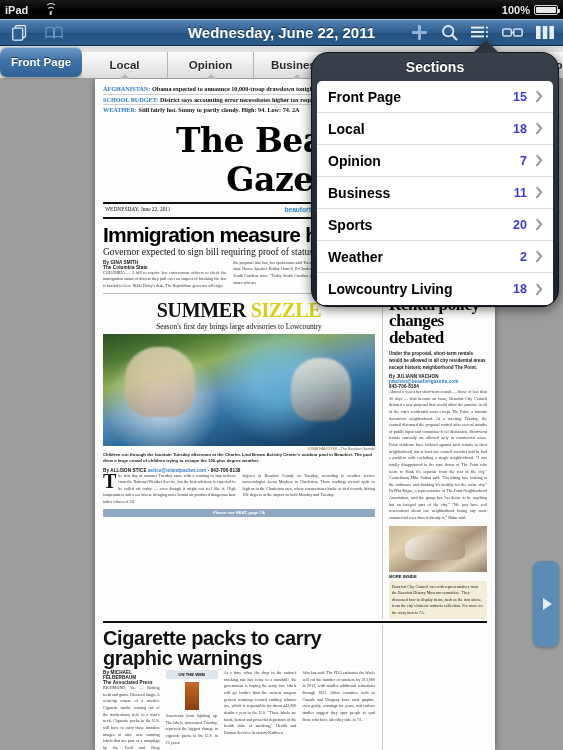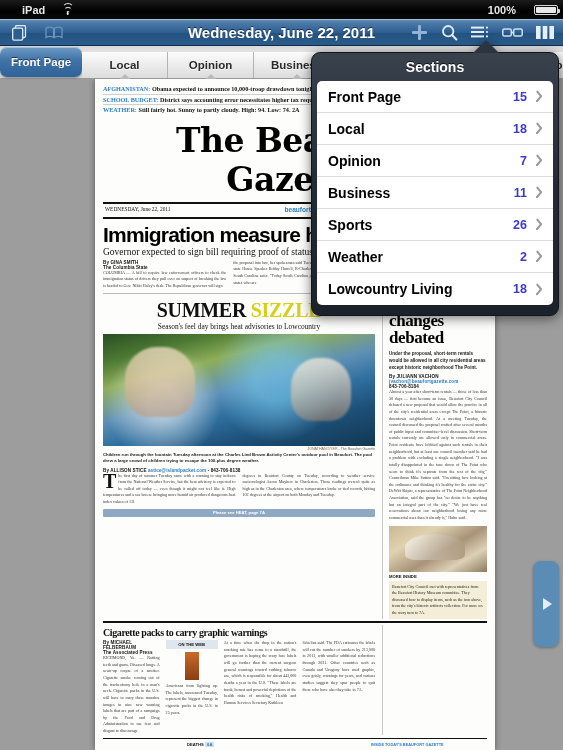--- a/index.html
+++ b/index.html
@@ -11,23 +11,23 @@
   }
   #app { position: relative; width: 563px; height: 750px; overflow: hidden; }
 
   
   .statusbar {
     position: absolute; top: 0; left: 0; width: 563px; height: 19px;
     background: linear-gradient(to bottom, #1b1b1b 0%, #000 60%, #0a0a0a 100%);
     color: #e8e8e8; font-size: 11px; font-weight: bold;
     display: flex; align-items: center; z-index: 60;
   }
-  .sb-left { display: flex; align-items: center; gap: 16px; padding-left: 22px; }
+  .sb-left { display: flex; align-items: center; gap: 16px; padding-left: 5px; }
   .sb-center { position: absolute; left: 0; right: 0; text-align: center; font-size: 11.5px; }
-  .sb-right { position: absolute; right: 5px; display: flex; align-items: center; gap: 18px; }
+  .sb-right { position: absolute; right: 5px; display: flex; align-items: center; gap: 4px; }
   .wifi-icon { display:inline-block; width: 13px; height: 10px; position: relative; }
   .wifi-icon i {
     position: absolute; left: 50%; bottom: 0; transform: translateX(-50%);
     border: 1.4px solid #e8e8e8; border-bottom-color: transparent;
     border-left-color: transparent; border-right-color: transparent;
     border-radius: 50%;
   }
   .wifi-icon i:nth-child(1){ width:12px;height:12px;bottom:0; }
   .wifi-icon i:nth-child(2){ width:8px;height:8px;bottom:0; }
   .wifi-icon i:nth-child(3){ width:4px;height:4px;bottom:0; }
@@ -195,22 +195,22 @@
   }
   .photo2:before { content:''; position:absolute; left:16%; top:18%; width:62%; height:58%;
     background: linear-gradient(120deg, rgba(255,255,255,0.65), rgba(160,140,110,0.7));
     border-radius: 50% 50% 20% 20%; filter: blur(0.6px); }
   .moreinside { font-size: 4.2px; font-weight: bold; font-family:"Liberation Sans",sans-serif; padding-top:2px; }
   .inside-box { background:#f4eed8; padding: 3px; margin-top: 2px; }
   .inside-box .t { font-size: 4.1px; line-height: 1.6; color:#222; }
 
   
   .cig-head {
-    font-family:Liberation Serif, serif; font-weight: bold;
-    font-size: 10px; letter-spacing: -0.4px; padding: 3px 0 2px 0; line-height: 1;
+    font-family:Liberation Sans, sans-serif; font-weight: bold;
+    font-size: 20px; letter-spacing: -0.4px; padding: 3px 0 2px 0; line-height: 1;
   }
   .ontheweb { background:#dfe6ee; font-size:4.2px; font-weight:bold;
     font-family:"Liberation Sans",sans-serif; text-align:center; padding:2px 0; }
   .cigpack { width: 14px; height: 28px; background: linear-gradient(180deg,#c96a2a,#8a3f12); margin: 3px auto; }
 
   
   .botstrip { border-top: 1.2px solid #111; margin-top: 3px; padding-top: 3px;
     display: grid; grid-template-columns: 78px 1fr 116px; column-gap: 6px; align-items: start; }
   .barcode { height: 30px; display:flex; align-items:flex-end; gap:0.7px; }
   .deaths-h { font-size:4.2px; font-weight:bold; font-family:"Liberation Sans",sans-serif; }
@@ -232,23 +232,23 @@
   .popover {
     position: absolute; left: 311px; top: 52px; width: 248px; z-index: 80;
     filter: drop-shadow(0 2px 6px rgba(0,0,0,0.55));
   }
   .pop-arrow {
     position:absolute; top:-12px; left: 162px; width:0;height:0;
     border-left: 13px solid transparent; border-right: 13px solid transparent;
     border-bottom: 13px solid #2c3440;
   }
   .pop-shell {
-    border-radius: 9px; overflow: hidden;
+    border-radius: 17px; overflow: hidden;
     background: linear-gradient(to bottom, #39414d 0%, #242b36 50%, #1c222b 100%);
-    border: 1px solid #11151b; padding: 0 5px 10px 5px;
+    border: 1px solid #11151b; padding: 0 5px 1px 5px;
   }
   .pop-title {
     height: 28px; display:flex; align-items:center; justify-content:center;
     color:#fff; font-size:14px; font-weight:bold; font-family:"Liberation Sans",sans-serif;
     text-shadow: 0 -1px 0 rgba(0,0,0,0.7);
   }
   .pop-list { background: #fff; border-radius: 5px; overflow: hidden; }
   .pop-row {
     display: flex; align-items: center; height: 32px; padding: 0 9px 0 11px;
     border-bottom: 1px solid #dcdcdc; cursor: pointer;
@@ -408,21 +408,21 @@
 A coalition of 28 South Carolina faith and civil rights groups said Tuesday it would urge Haley to veto the bill.</div>
         </div>
         <div class="hr-thin"></div>
 
         <div class="body-split">
 
           <div>
             <div class="sizzle">
               <span>SUMMER </span><span class="hot">SIZZLE</span>
             </div>
-            <div class="sizzle-deck">Season's feel day brings heat advisories to Lowcountry</div>
+            <div class="sizzle-deck">Season's first day brings large advisories to Lowcountry</div>
             <div class="photo"></div>
             <div class="photo-credit">
               <span style="color:#8a6a3a">JONATHAN DYER</span><span> - The Beaufort Gazette</span>
             </div>
             <div class="photo-cap">Children run through the fountain Tuesday afternoon at the Charles Lind Brown Activity Center's outdoor pool in Beaufort. The pool drew a large crowd of children trying to escape the 100-plus degree weather.</div>
             <div class="byline">
               <span>By ALLISON STICE</span>
               <span class="email-link">astice@islandpacket.com</span><span> - 843-706-8138</span>
             </div>
             <div class="cols2">
@@ -550,21 +550,21 @@
         </div>
 
         <div class="pop-row">
           <div class="label">Business</div>
           <div class="count">11</div>
           <div class="chev"></div>
         </div>
 
         <div class="pop-row">
           <div class="label">Sports</div>
-          <div class="count">26</div>
+          <div class="count">20</div>
           <div class="chev"></div>
         </div>
 
         <div class="pop-row">
           <div class="label">Weather</div>
           <div class="count">2</div>
           <div class="chev"></div>
         </div>
 
         <div class="pop-row">

